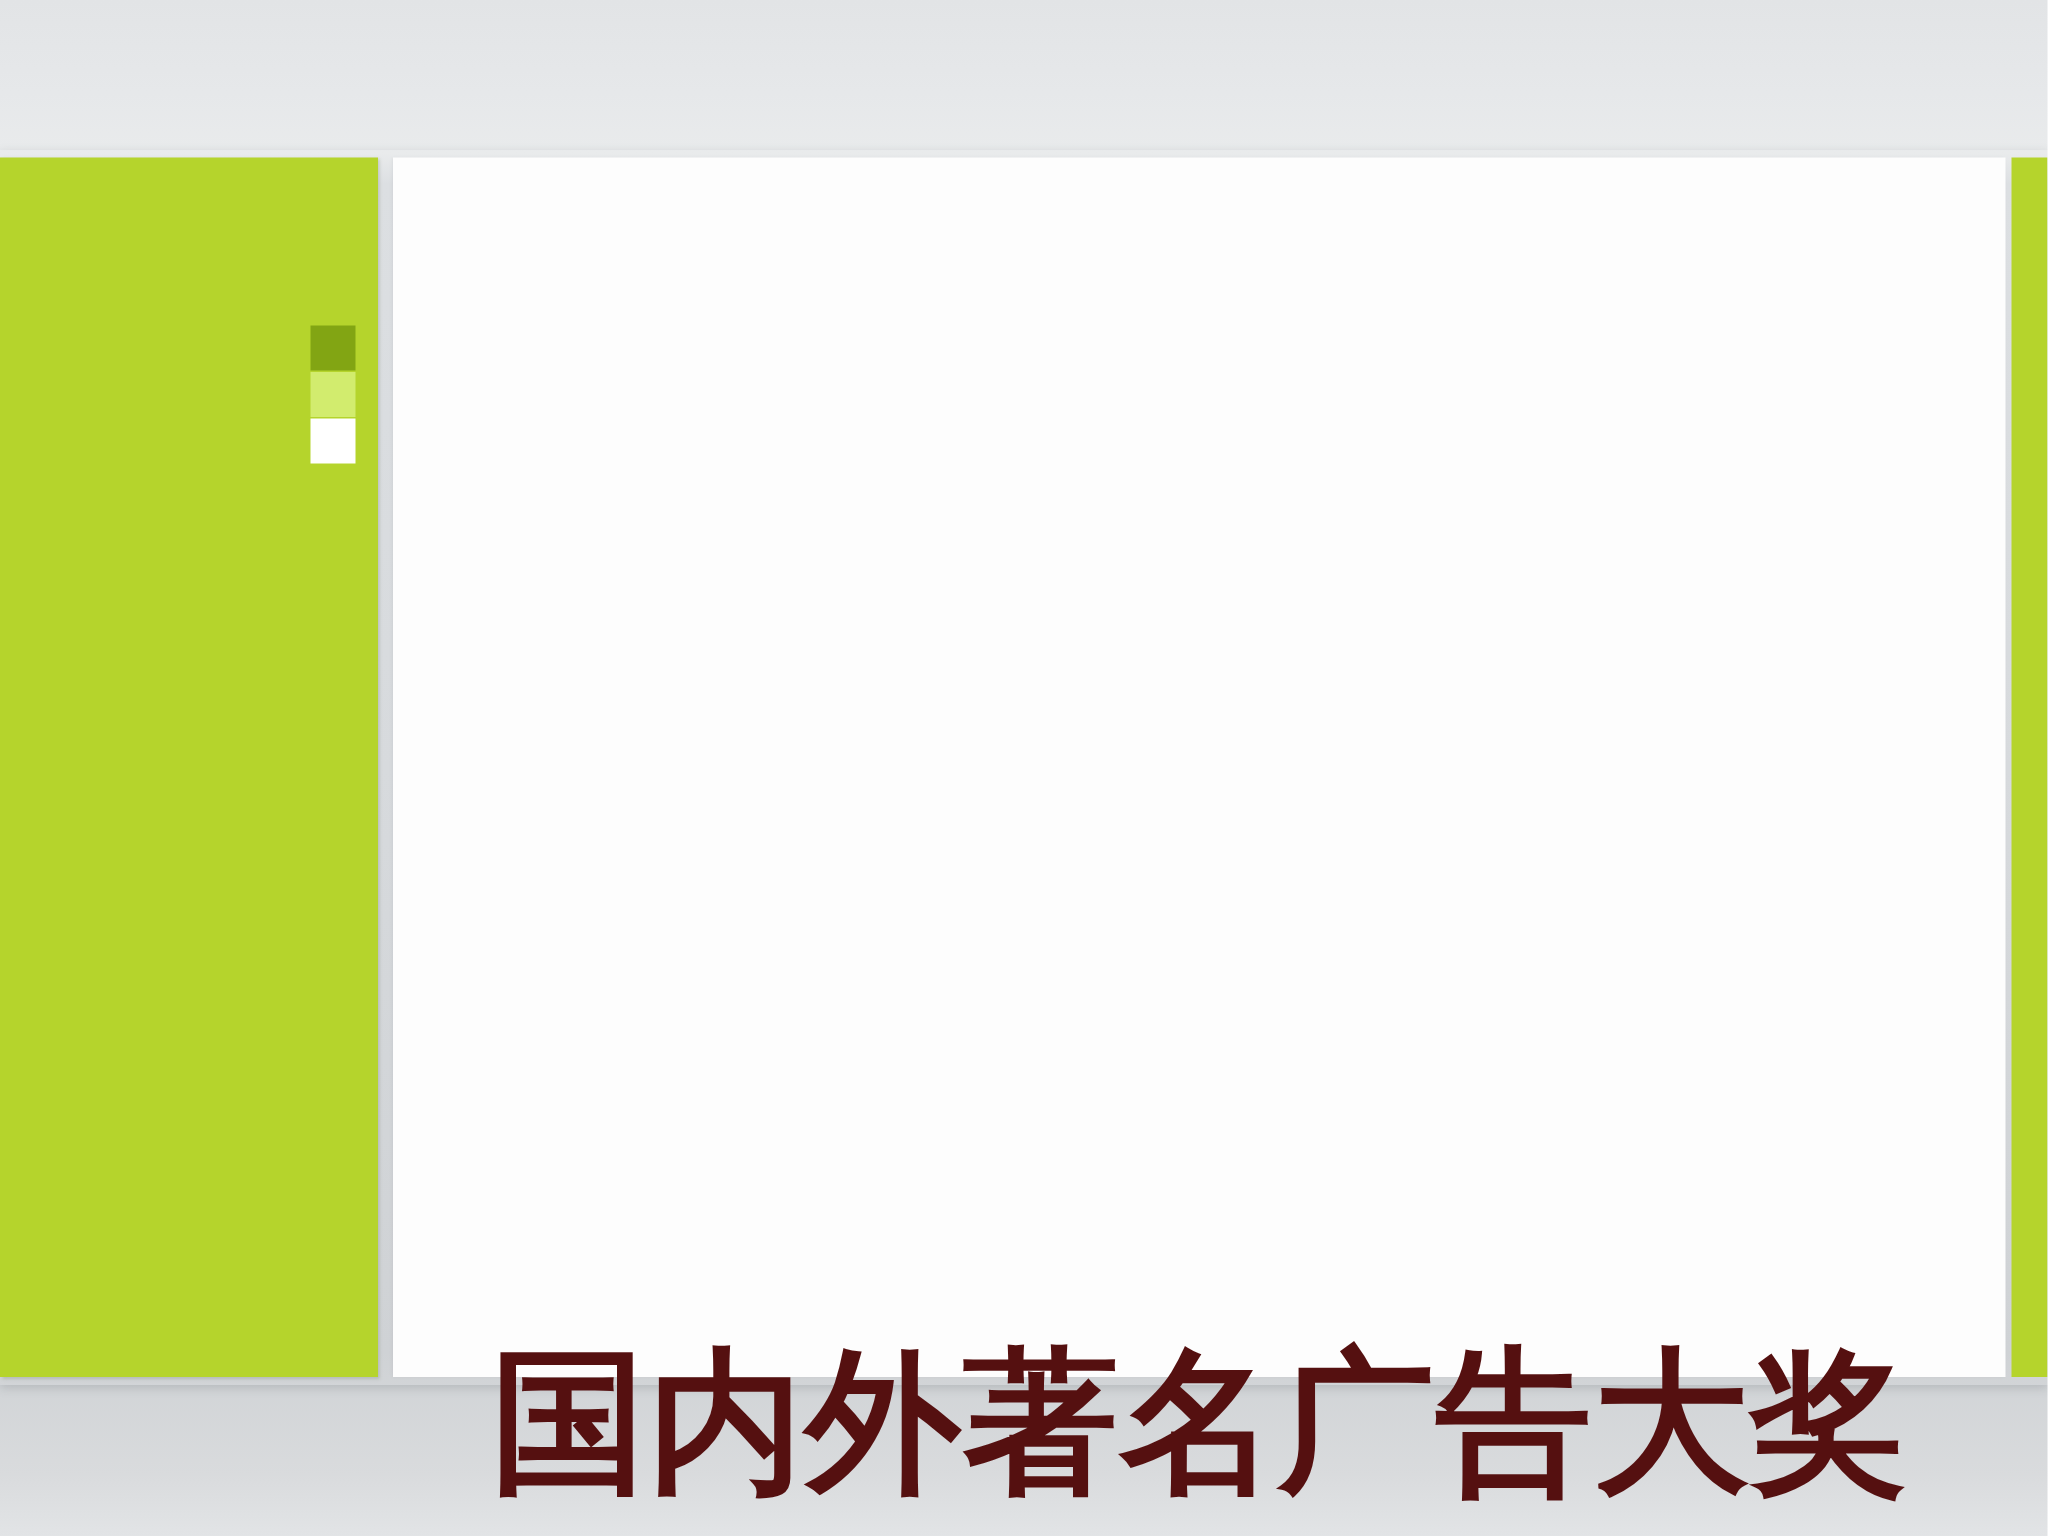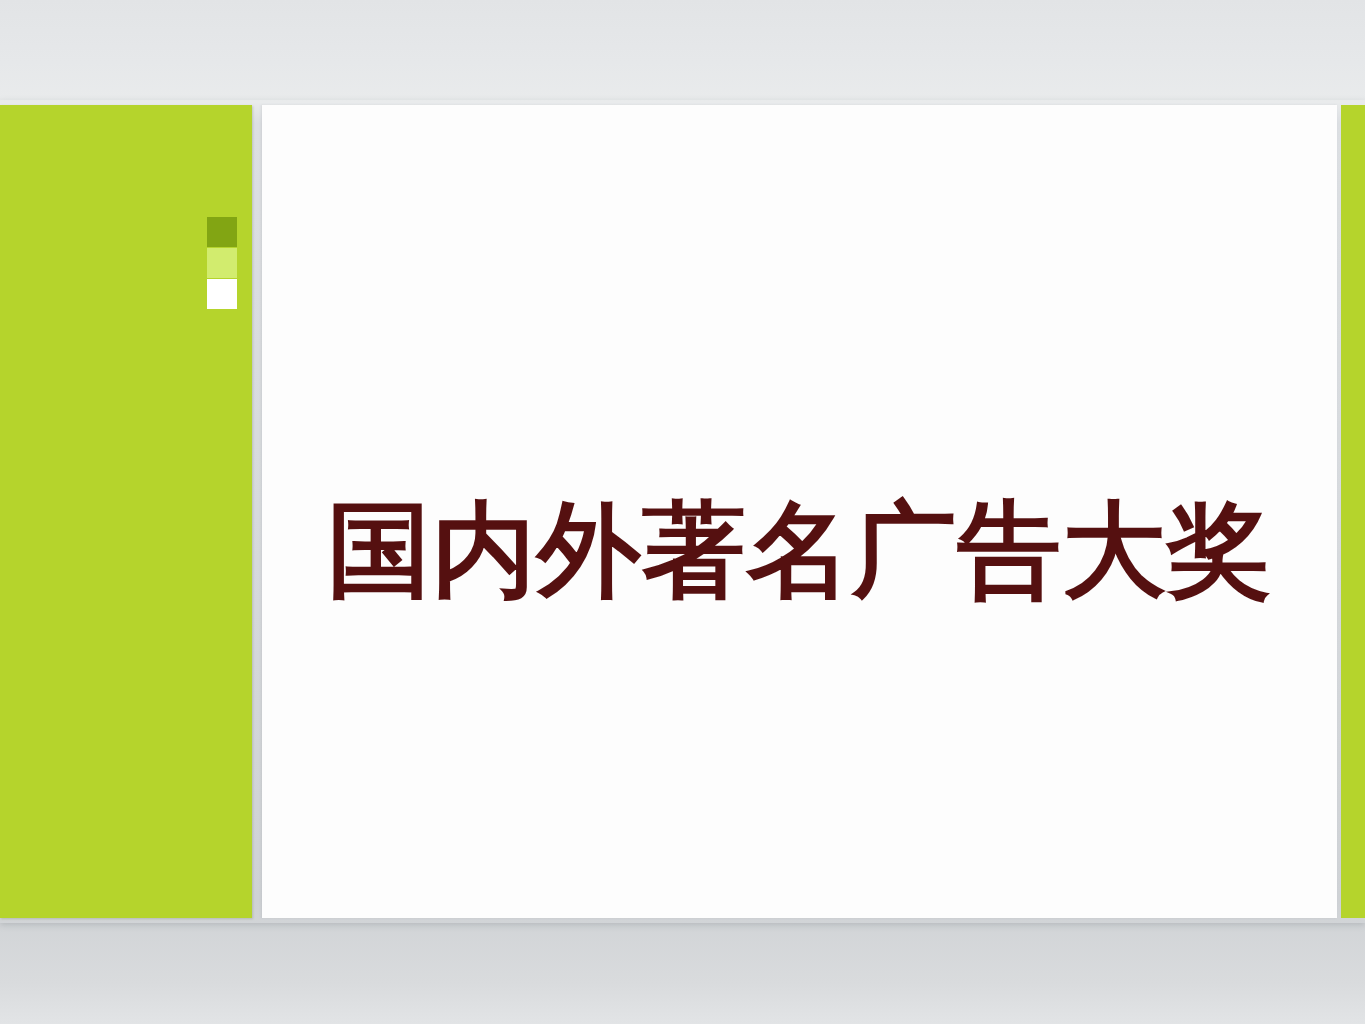--- a/index.html
+++ b/index.html
@@ -102,21 +102,21 @@
   .deco-square.s3 { top: 62px; background: #ffffff; }
 
   
   .title-block {
     position: absolute;
     left: 262px;
     top: 0;
     width: 1075px;
     height: 905px;
     display: flex;
-    align-items: center;
+    align-items: flex-end;
     justify-content: center;
     pointer-events: none;
   }
 
   .slide-title {
     font-family: "DejaVu Serif", "Liberation Serif", serif;
     font-size: 104px;
     line-height: 1.05;
     color: #551010;
     letter-spacing: 0.01em;

